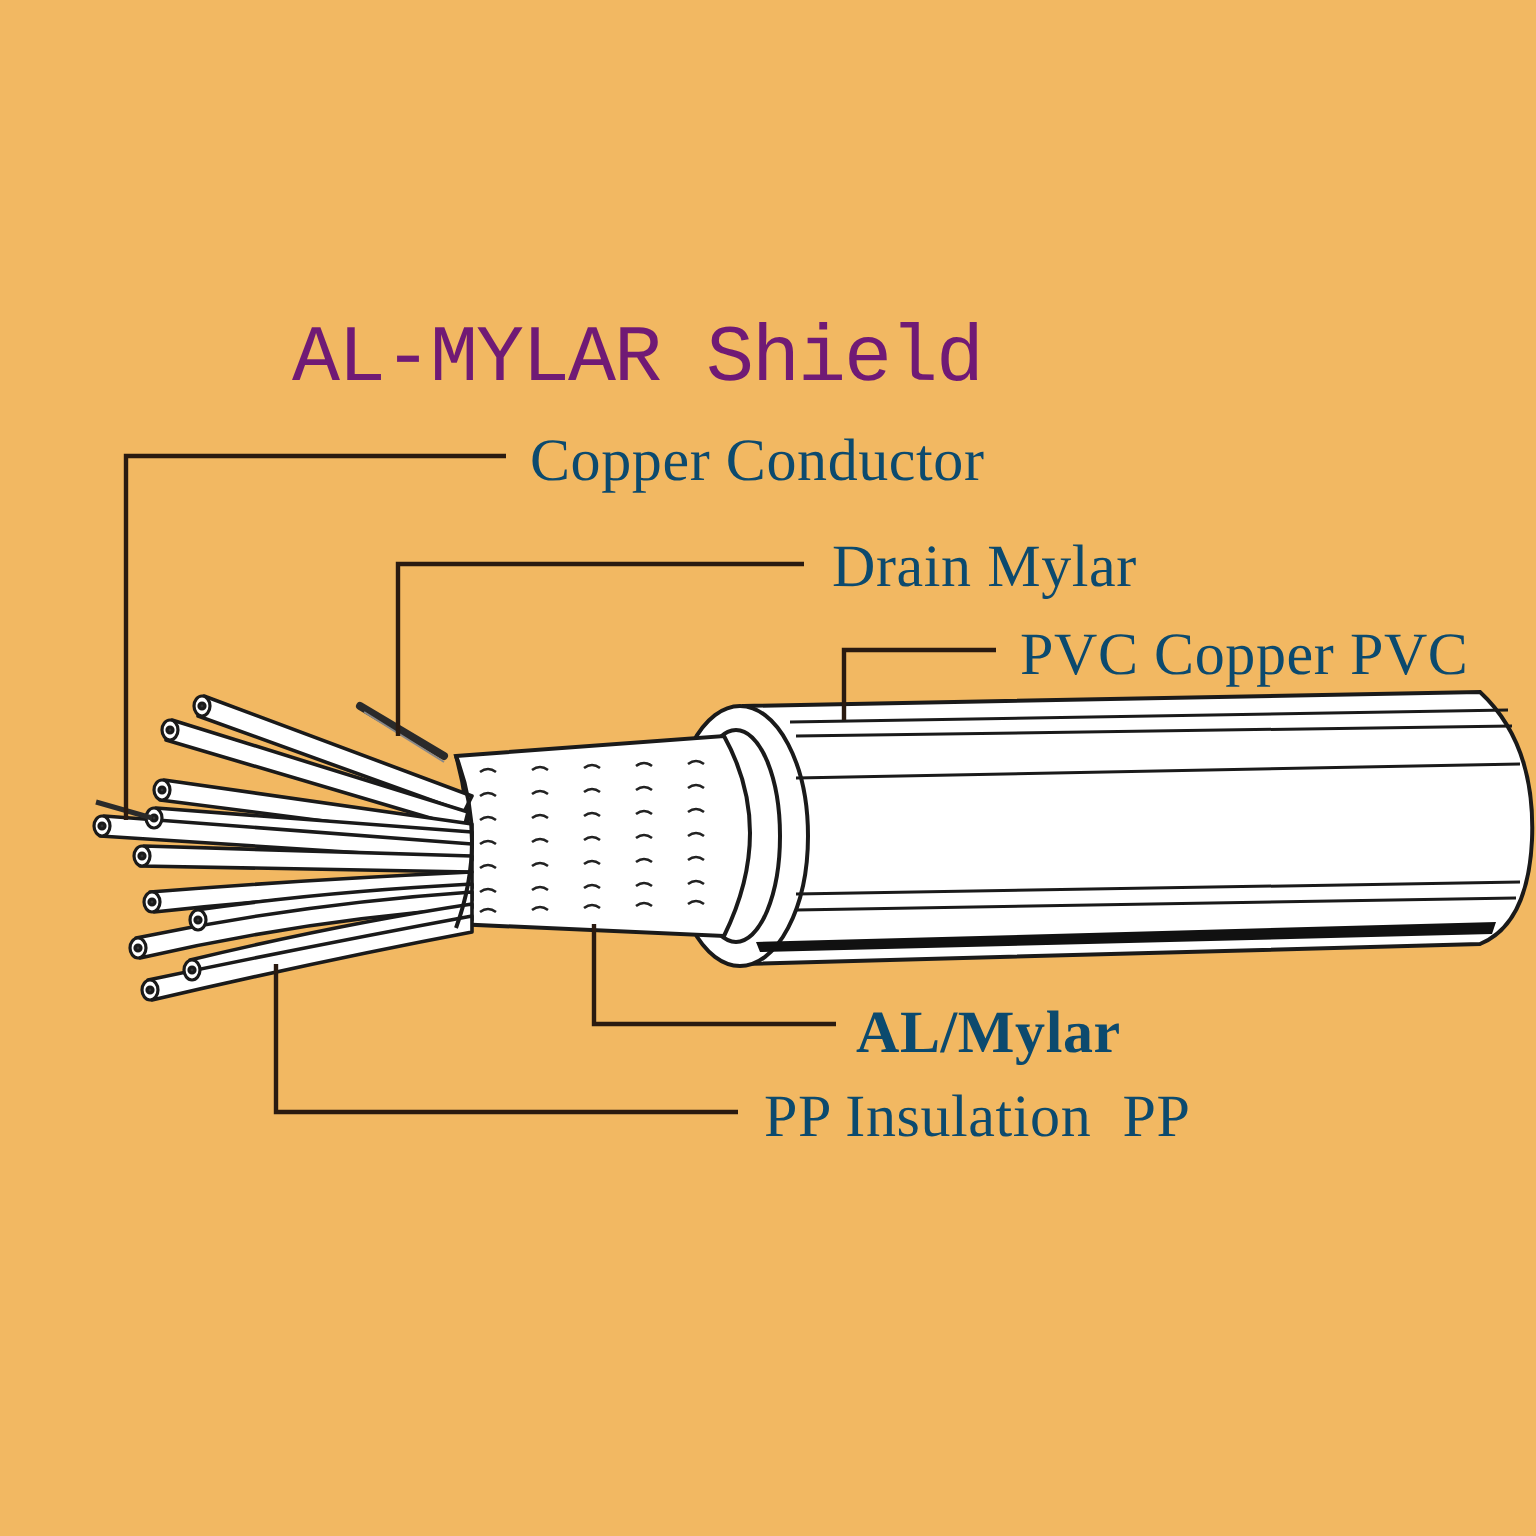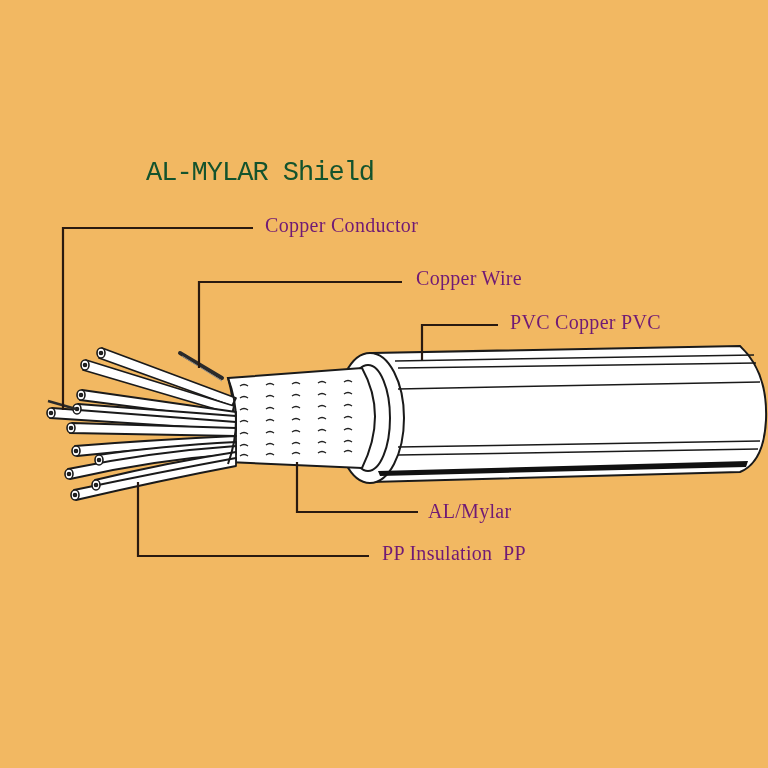--- a/index.html
+++ b/index.html
@@ -7,31 +7,31 @@
       width: 768px; height: 768px; overflow: hidden;
       background: #F2B862;
       position: relative;
       font-family: "Liberation Serif", "DejaVu Serif", serif;
       color: #2a1a10;
     }
     #diagram { position: absolute; left: 0; top: 0; width: 768px; height: 768px; }
     .title {
       position: absolute; left: 146px; top: 158px;
       font-family: "Liberation Mono", "DejaVu Sans Mono", monospace;
-      font-size: 27px; letter-spacing: -1px; color: #14532d;
+      font-size: 40px; letter-spacing: -1px; color: #701a75;
       white-space: nowrap;
     }
     .label {
-      position: absolute; font-size: 20px; white-space: nowrap; color: #701a75;
+      position: absolute; font-size: 30px; white-space: nowrap; color: #0c4a6e;
       letter-spacing: 0.3px;
     }
     #lbl-copper { left: 265px; top: 214px; }
     #lbl-drain  { left: 416px; top: 267px; }
     #lbl-pvc    { left: 510px; top: 311px; }
-    #lbl-al     { left: 428px; top: 500px; }
+    #lbl-al     { left: 428px; top: 500px; font-weight: bold; }
     #lbl-pp     { left: 382px; top: 542px; }
   </style>
 </head>
 <body>
 
 <svg id="diagram" viewBox="0 0 768 768" xmlns="http://www.w3.org/2000/svg">
 
   <g stroke="#1a1a1a" stroke-width="2" fill="#ffffff">
 
     <path d="M372,353 L740,346 Q768,372 766,420 Q764,462 740,472 L372,482 Z"></path>
@@ -114,16 +114,16 @@
     <polyline points="63,410 63,228 253,228"></polyline>
     <polyline points="199,368 199,282 402,282"></polyline>
     <polyline points="422,360 422,325 498,325"></polyline>
     <polyline points="297,462 297,512 418,512"></polyline>
     <polyline points="138,482 138,556 369,556"></polyline>
   </g>
 </svg>
 
 <div class="title">AL-MYLAR Shield</div>
 <div class="label" id="lbl-copper">Copper Conductor</div>
-<div class="label" id="lbl-drain">Copper Wire</div>
+<div class="label" id="lbl-drain">Drain Mylar</div>
 <div class="label" id="lbl-pvc">PVC Copper PVC</div>
 <div class="label" id="lbl-al">AL/Mylar</div>
 <div class="label" id="lbl-pp" style="white-space:pre">PP Insulation  PP</div>
 
 </body></html>

